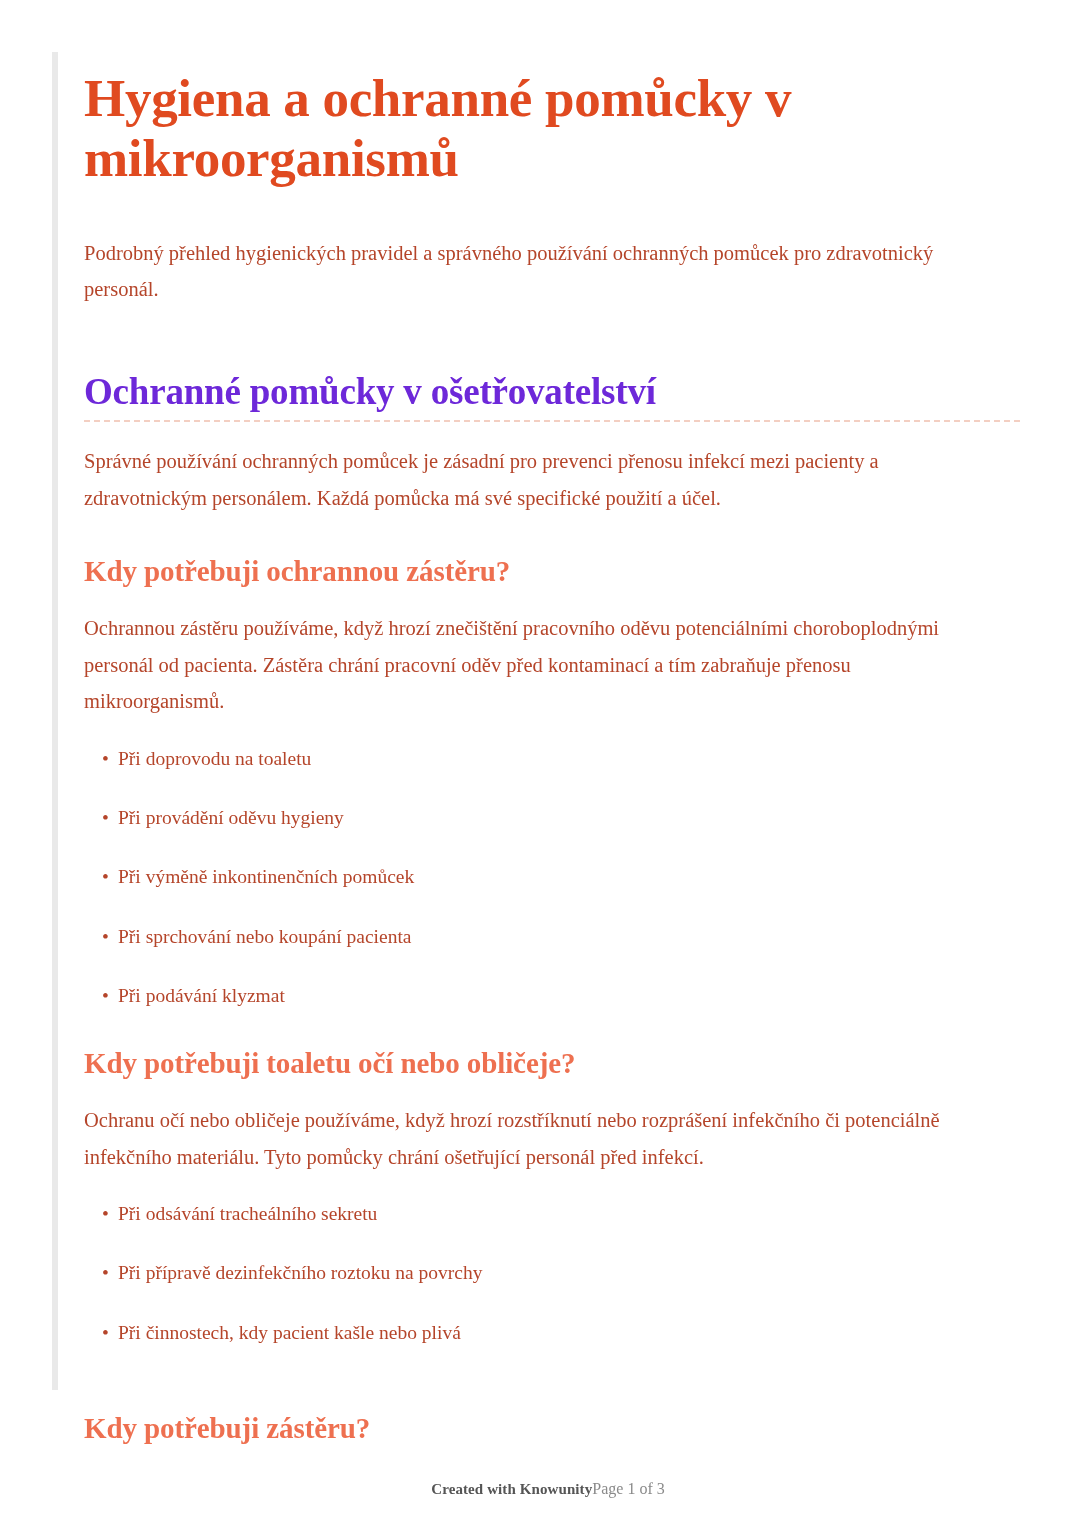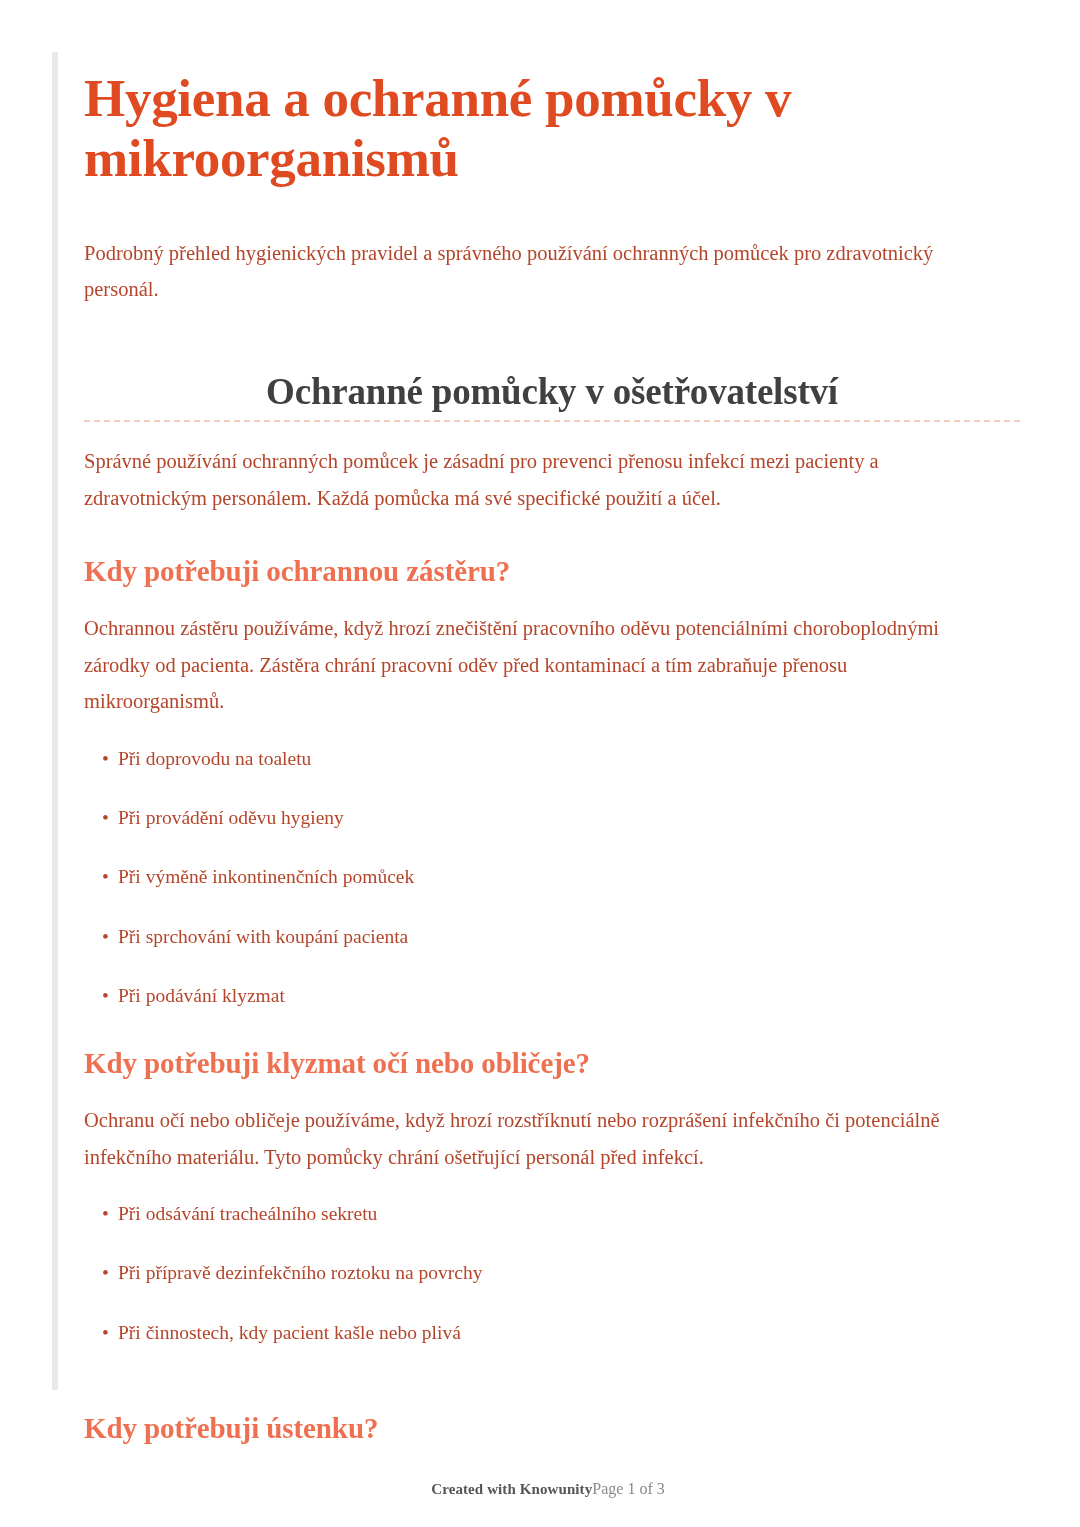--- a/index.html
+++ b/index.html
@@ -59,22 +59,21 @@
   }
 
   
   .section-heading {
     margin: 0;
     padding-top: 62px;
     font-size: 37px;
     line-height: 1.18;
     font-weight: 700;
     letter-spacing: -0.2px;
-    color: #404040;
-    text-align: center;
+    color: #6d28d9;
   }
 
   .section-rule {
     margin-top: 7px;
     width: 936px;
     height: 0;
     border-top: 2px dashed #f3cfc2;
   }
 
   
@@ -166,64 +165,64 @@
     <h1 class="doc-title">Hygiena a ochranné pomůcky v mikroorganismů</h1>
 
     <p class="lead">Podrobný přehled hygienických pravidel a správného používání ochranných pomůcek pro zdravotnický personál.</p>
 
     <h2 class="section-heading">Ochranné pomůcky v ošetřovatelství</h2>
     <div class="section-rule"></div>
 
     <p class="body-text">Správné používání ochranných pomůcek je zásadní pro prevenci přenosu infekcí mezi pacienty a zdravotnickým personálem. Každá pomůcka má své specifické použití a účel.</p>
 
     <h3 class="sub-heading">Kdy potřebuji ochrannou zástěru?</h3>
-    <p class="body-text">Ochrannou zástěru používáme, když hrozí znečištění pracovního oděvu potenciálními choroboplodnými zárodky od pacienta. Zástěra chrání pracovní oděv před kontaminací a tím zabraňuje přenosu mikroorganismů.</p>
+    <p class="body-text">Ochrannou zástěru používáme, když hrozí znečištění pracovního oděvu potenciálními choroboplodnými personál od pacienta. Zástěra chrání pracovní oděv před kontaminací a tím zabraňuje přenosu mikroorganismů.</p>
     <ul class="bullet-list">
       <li class="bullet-item">
         <span class="bullet-dot">•</span>
         <span>Při doprovodu na toaletu</span>
       </li>
       <li class="bullet-item">
         <span class="bullet-dot">•</span>
         <span>Při provádění oděvu hygieny</span>
       </li>
       <li class="bullet-item">
         <span class="bullet-dot">•</span>
         <span>Při výměně inkontinenčních pomůcek</span>
       </li>
       <li class="bullet-item">
         <span class="bullet-dot">•</span>
-        <span>Při sprchování with koupání pacienta</span>
+        <span>Při sprchování nebo koupání pacienta</span>
       </li>
       <li class="bullet-item">
         <span class="bullet-dot">•</span>
         <span>Při podávání klyzmat</span>
       </li>
     </ul>
 
-    <h3 class="sub-heading">Kdy potřebuji klyzmat očí nebo obličeje?</h3>
+    <h3 class="sub-heading">Kdy potřebuji toaletu očí nebo obličeje?</h3>
     <p class="body-text">Ochranu očí nebo obličeje používáme, když hrozí rozstříknutí nebo rozprášení infekčního či potenciálně infekčního materiálu. Tyto pomůcky chrání ošetřující personál před infekcí.</p>
     <ul class="bullet-list">
       <li class="bullet-item">
         <span class="bullet-dot">•</span>
         <span>Při odsávání tracheálního sekretu</span>
       </li>
       <li class="bullet-item">
         <span class="bullet-dot">•</span>
         <span>Při přípravě dezinfekčního roztoku na povrchy</span>
       </li>
       <li class="bullet-item">
         <span class="bullet-dot">•</span>
         <span>Při činnostech, kdy pacient kašle nebo plivá</span>
       </li>
     </ul>
 
     <div class="spacer-after-list"></div>
 
-    <h3 class="sub-heading">Kdy potřebuji ústenku?</h3>
+    <h3 class="sub-heading">Kdy potřebuji zástěru?</h3>
 
   </div>
 
   <div class="footer">
     <div class="footer-left">Created with Knowunity</div>
     <div class="footer-right">Page 1 of 3</div>
   </div>
 
 </div>
 

